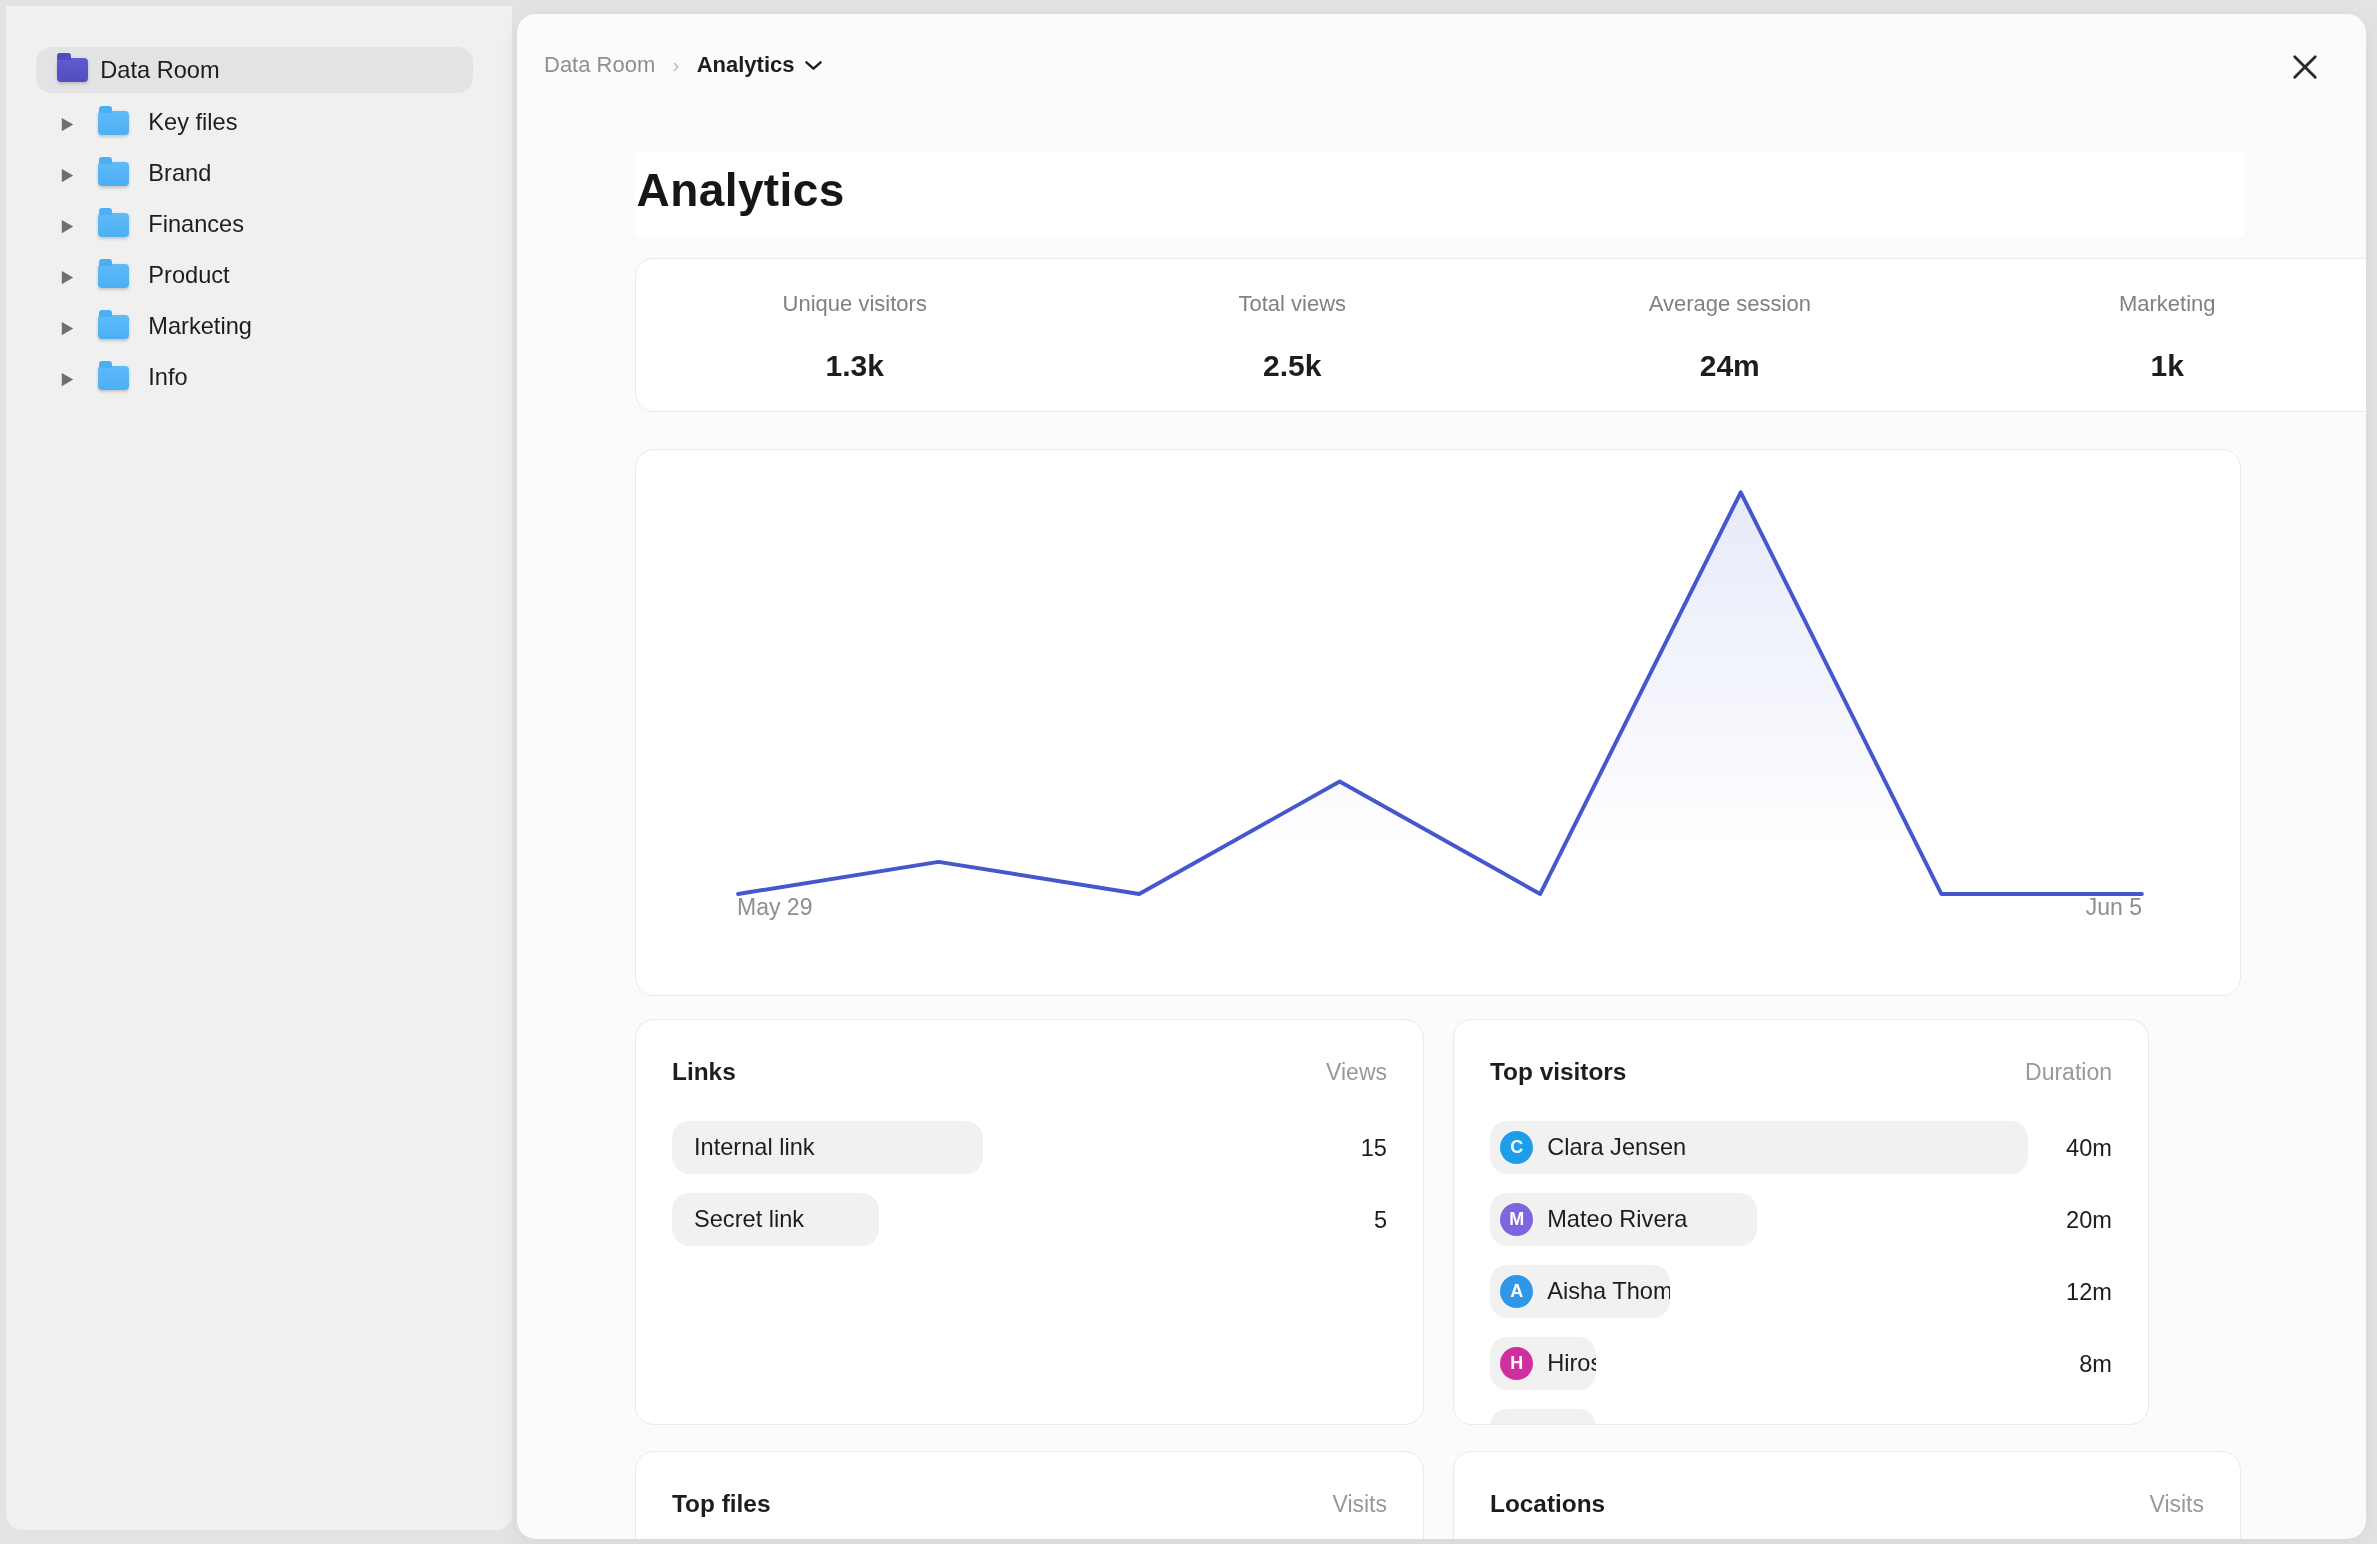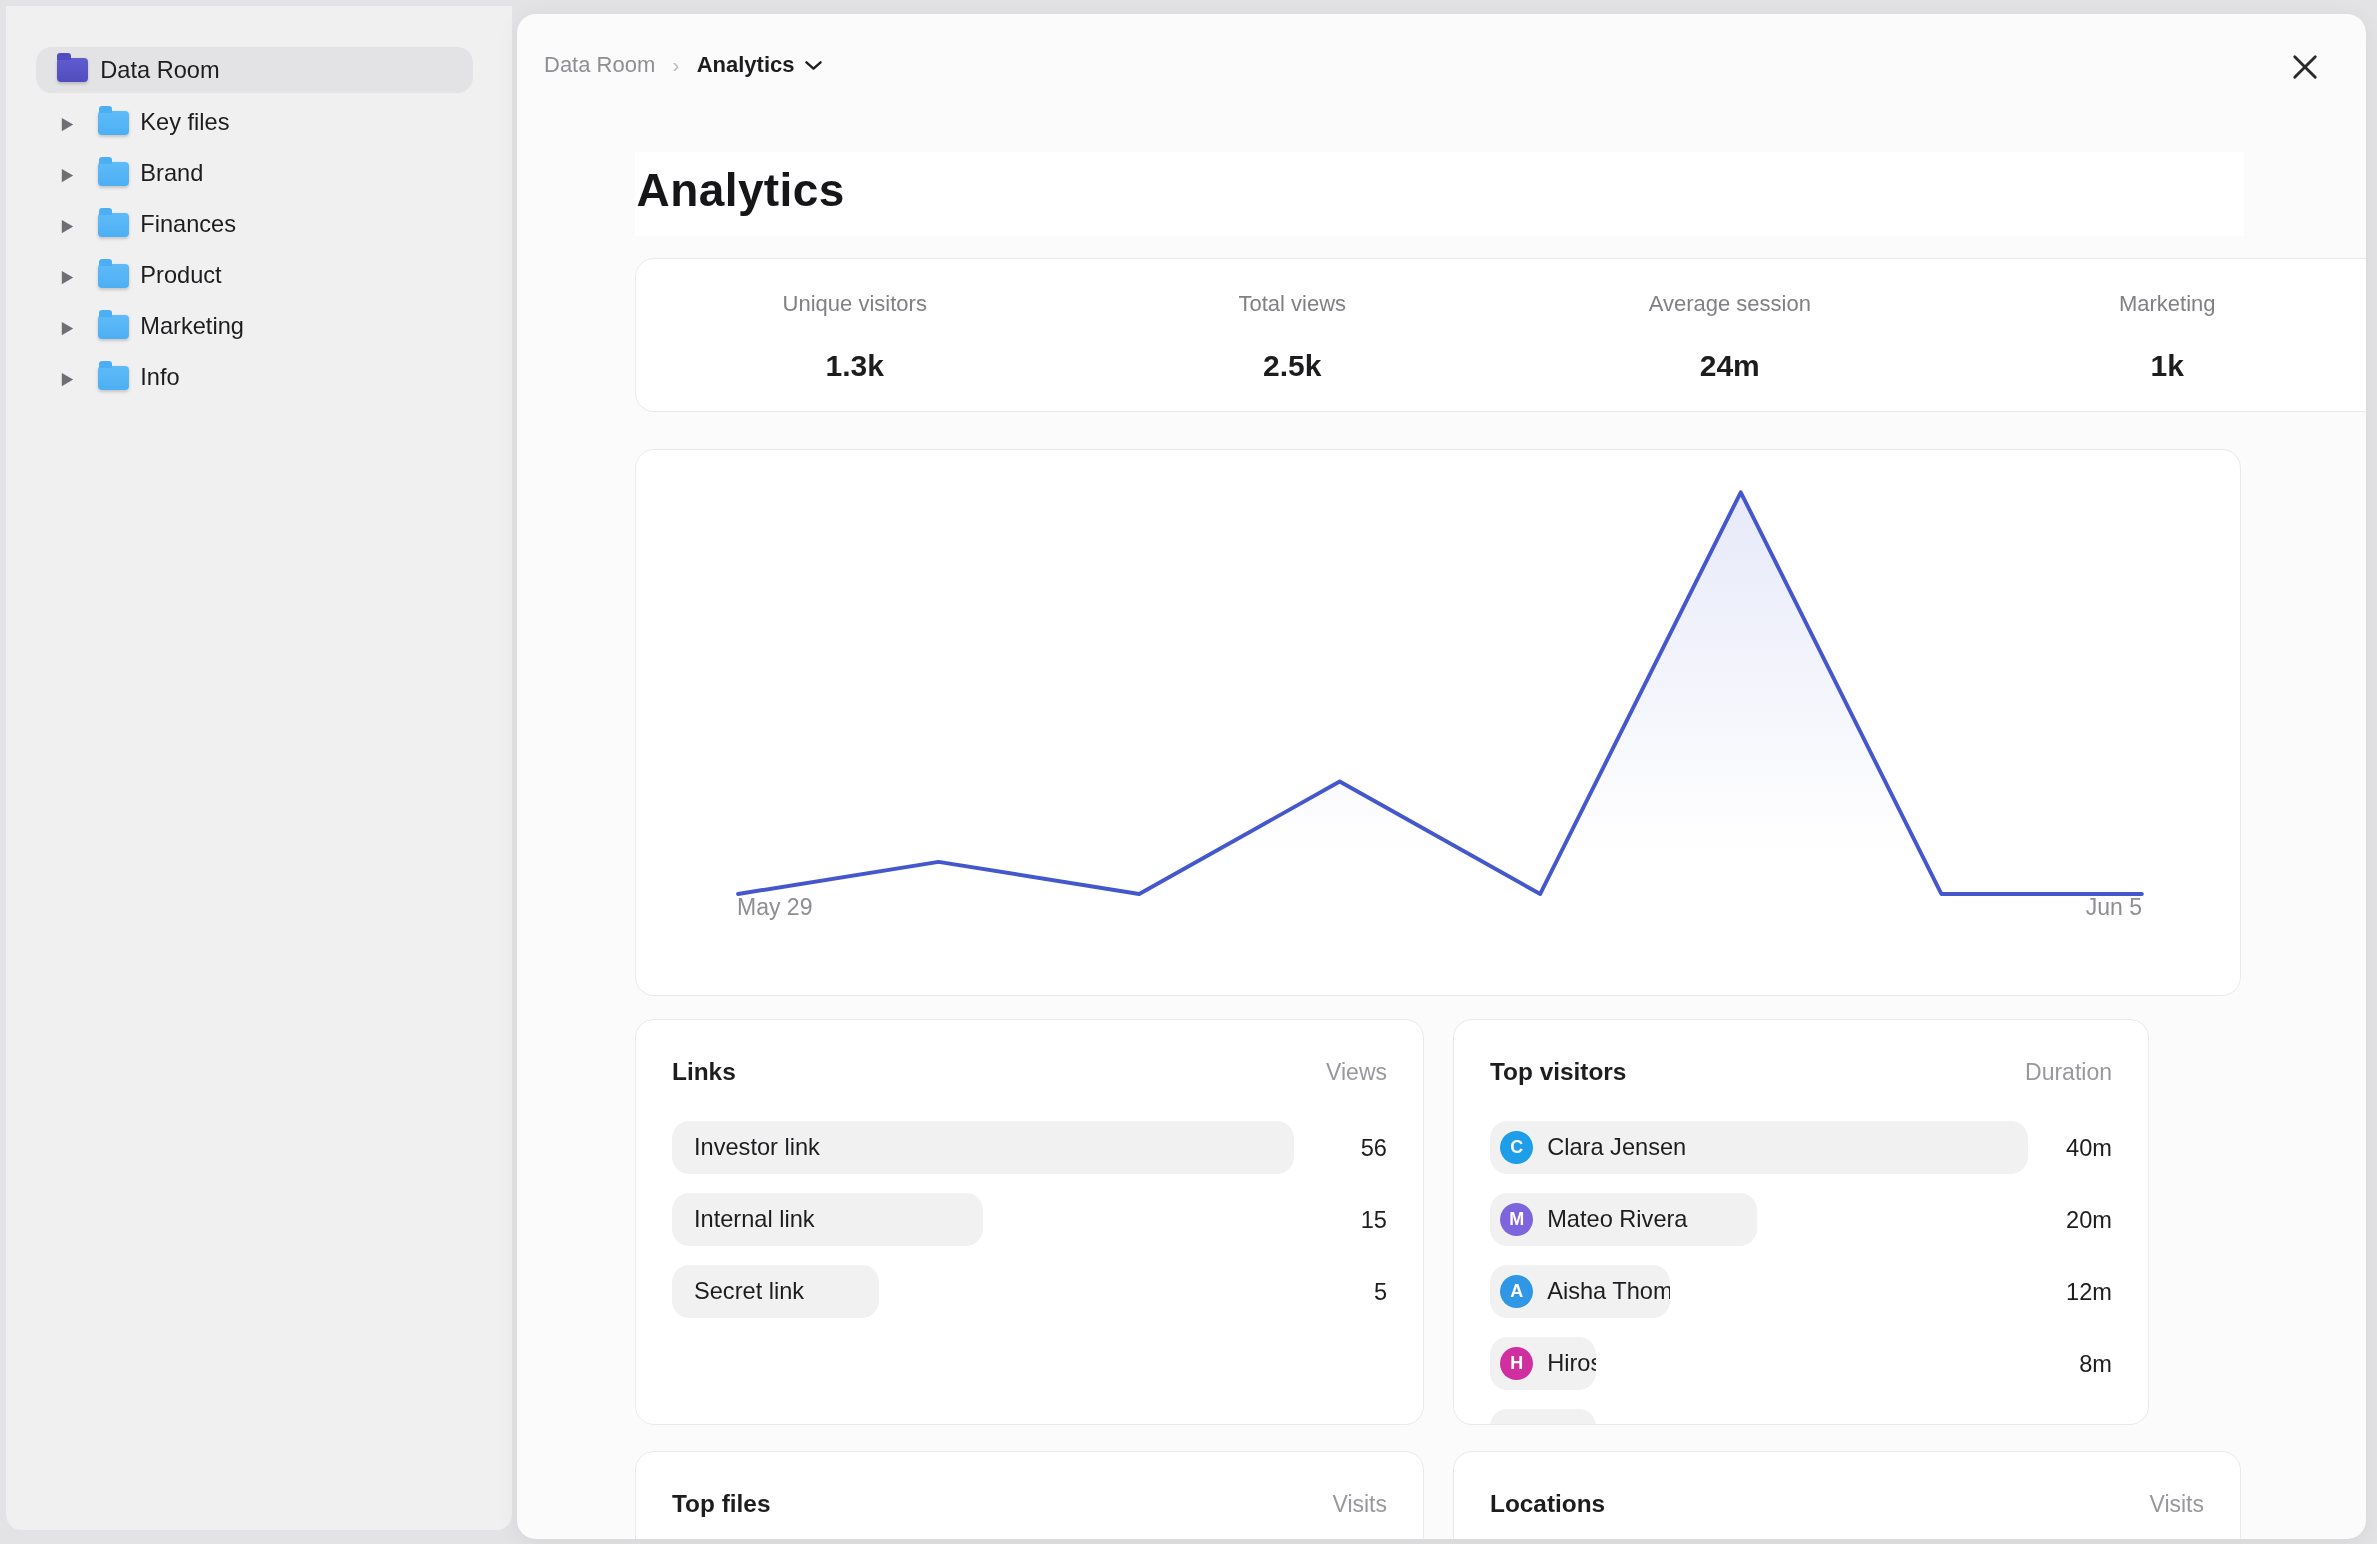--- a/index.html
+++ b/index.html
@@ -56,21 +56,21 @@
   }
   .folder::before {
     content:""; position:absolute; top:-4.7px; left:0.8px;
     width:13.4px; height:7px;
     border-radius:3.1px 3.1px 0 0;
     background:#4caff4;
   }
   .folder.indigo { background:linear-gradient(#605cd0,#514dbe); }
   .folder.indigo::before { background:#514dbe; }
   .tree .folder { margin-left:-42px; }
-  .row-label { padding-left:11px; }
+  .row-label { padding-left:19px; }
   .side-root .row-label { padding-left:12.6px; }
   .thumb {
     width:30px; height:30px; border-radius:7px; overflow:hidden;
     margin-left:-41px; flex:0 0 auto;
     background:#dcdbde;
   }
 
   
   .panel {
     position:absolute; left:517px; top:14px;
@@ -283,26 +283,20 @@
     <span class="axis-label right">Jun 5</span>
   </section>
 
   <section class="card list-card links-card">
     <div class="card-head">
       <span class="card-title">Links</span>
       <span class="card-col">Views</span>
     </div>
     <div class="rows">
       <div class="data-row">
-        <div class="pill" style="width: 87%;">
-          <span>Investor link</span>
-        </div>
-        <span class="row-value">56</span>
-      </div>
-      <div class="data-row">
         <div class="pill" style="width: 43.5%;">
           <span>Internal link</span>
         </div>
         <span class="row-value">15</span>
       </div>
       <div class="data-row">
         <div class="pill" style="width: 29%;">
           <span>Secret link</span>
         </div>
         <span class="row-value">5</span>

